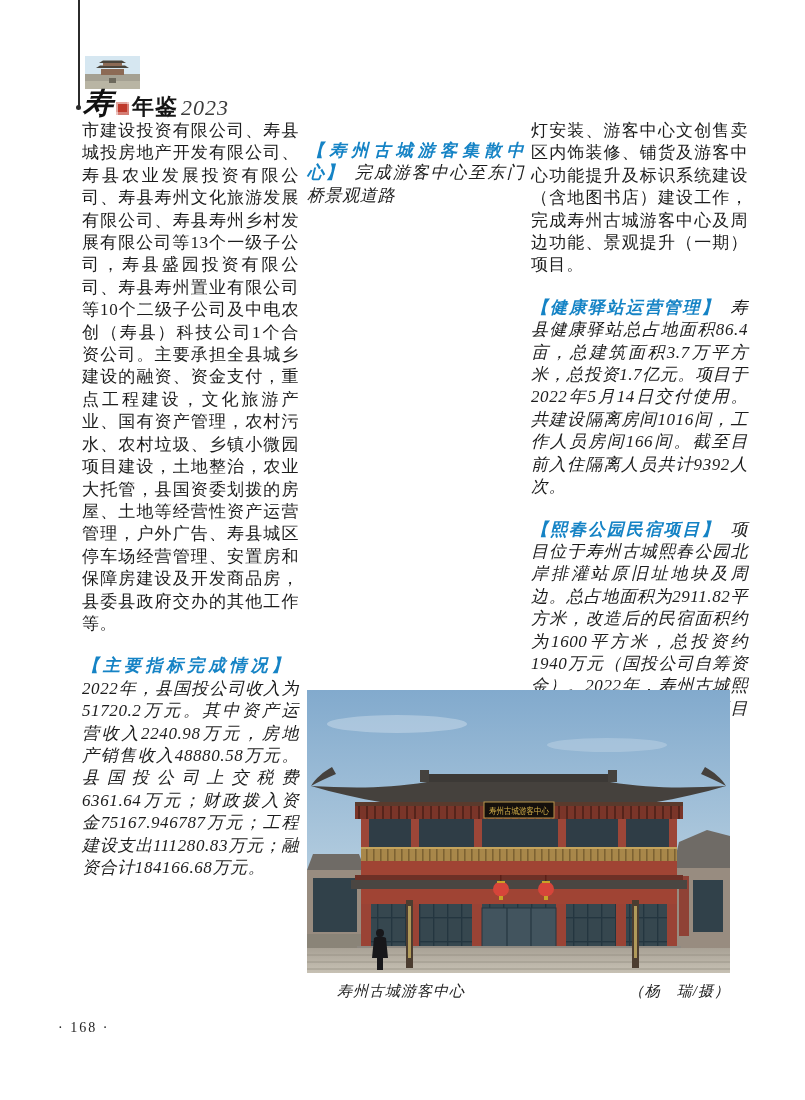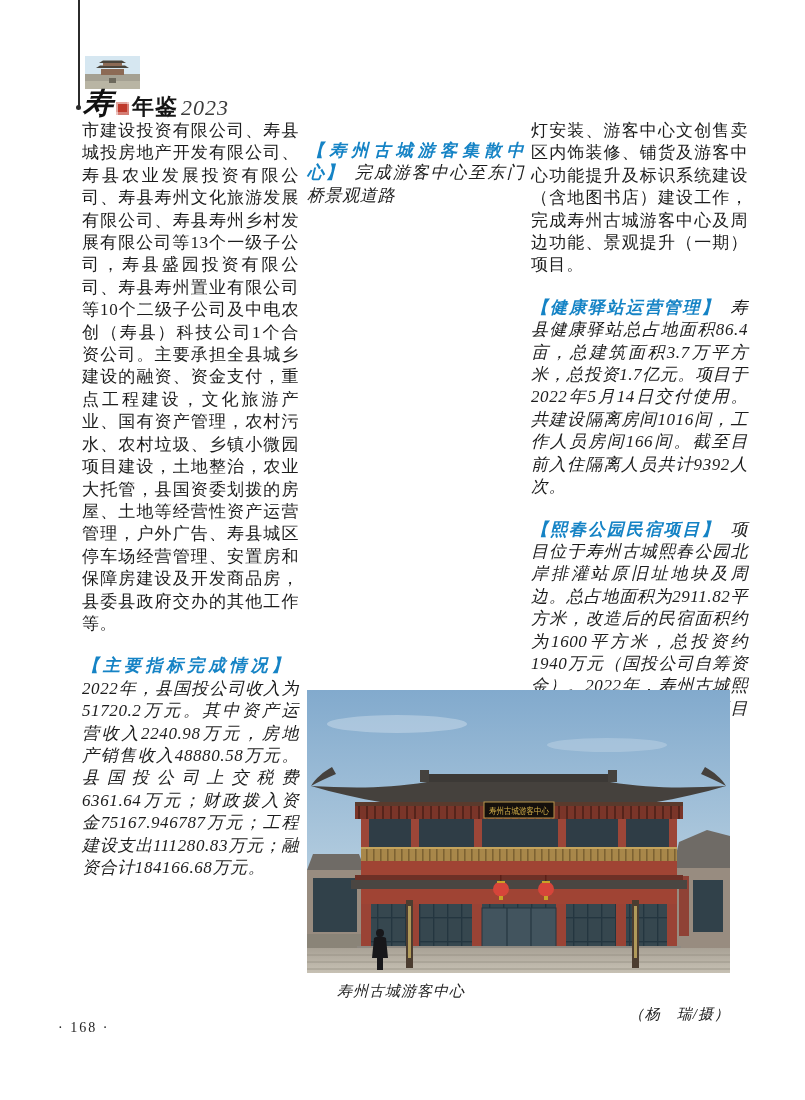--- a/index.html
+++ b/index.html
@@ -24,21 +24,21 @@
   .entry { margin-top:20px;font-style:italic; }
   .entry-head { font-family:"Liberation Sans","DejaVu Sans",sans-serif; font-weight:bold;
                 color:#1583c5; letter-spacing:0.5px; margin-right:10px; }
 
   
   .photo-wrap { position:absolute; left:307px; top:690px; width:423px; height:283px; }
   .photo-wrap svg { display:block; }
   .caption-row { position:absolute; left:307px; top:982px; width:423px; display:flex;
                  justify-content:space-between; font-size:15px; font-style:italic; color:#222; }
   .caption-row .cap { padding-left:30px; letter-spacing:1px; }
-  .caption-row .credit { letter-spacing:1px;margin-top:23px; }
+  .caption-row .credit { letter-spacing:1px; }
 
   
   .page-num { position:absolute; left:58px; top:1020px; font-size:14px; color:#222; letter-spacing:2px; }
 </style>
 </head>
 <body>
 
 <div class="rule-v"></div>
 <div class="rule-dot"></div>
 

